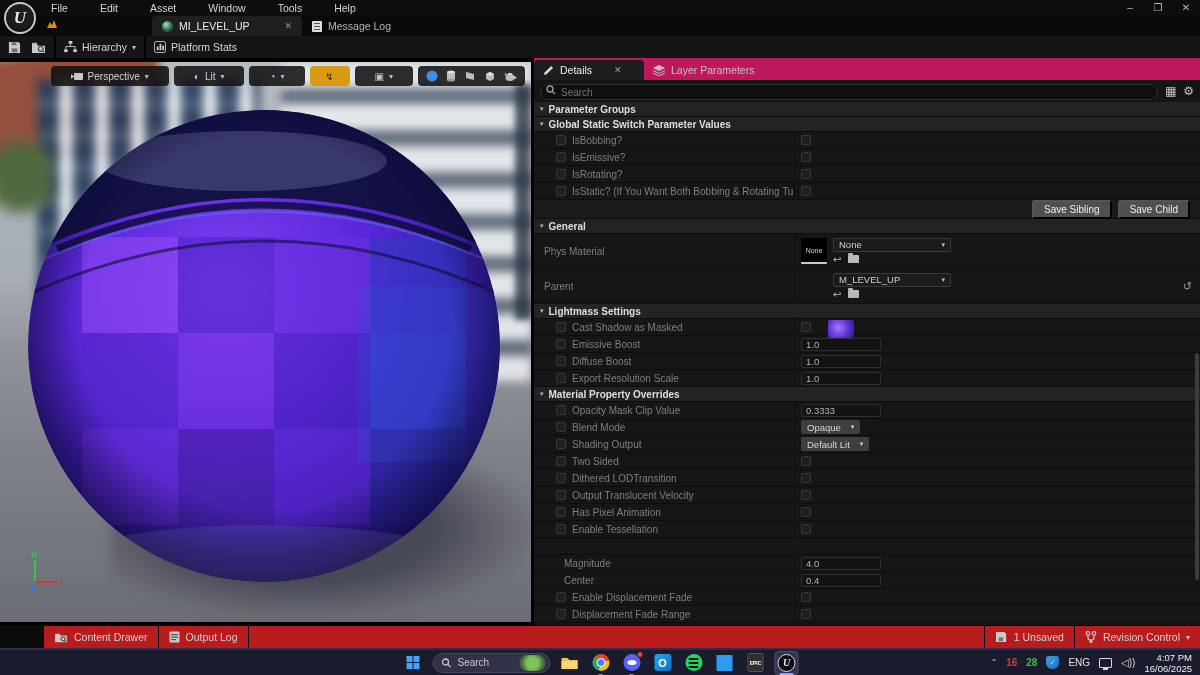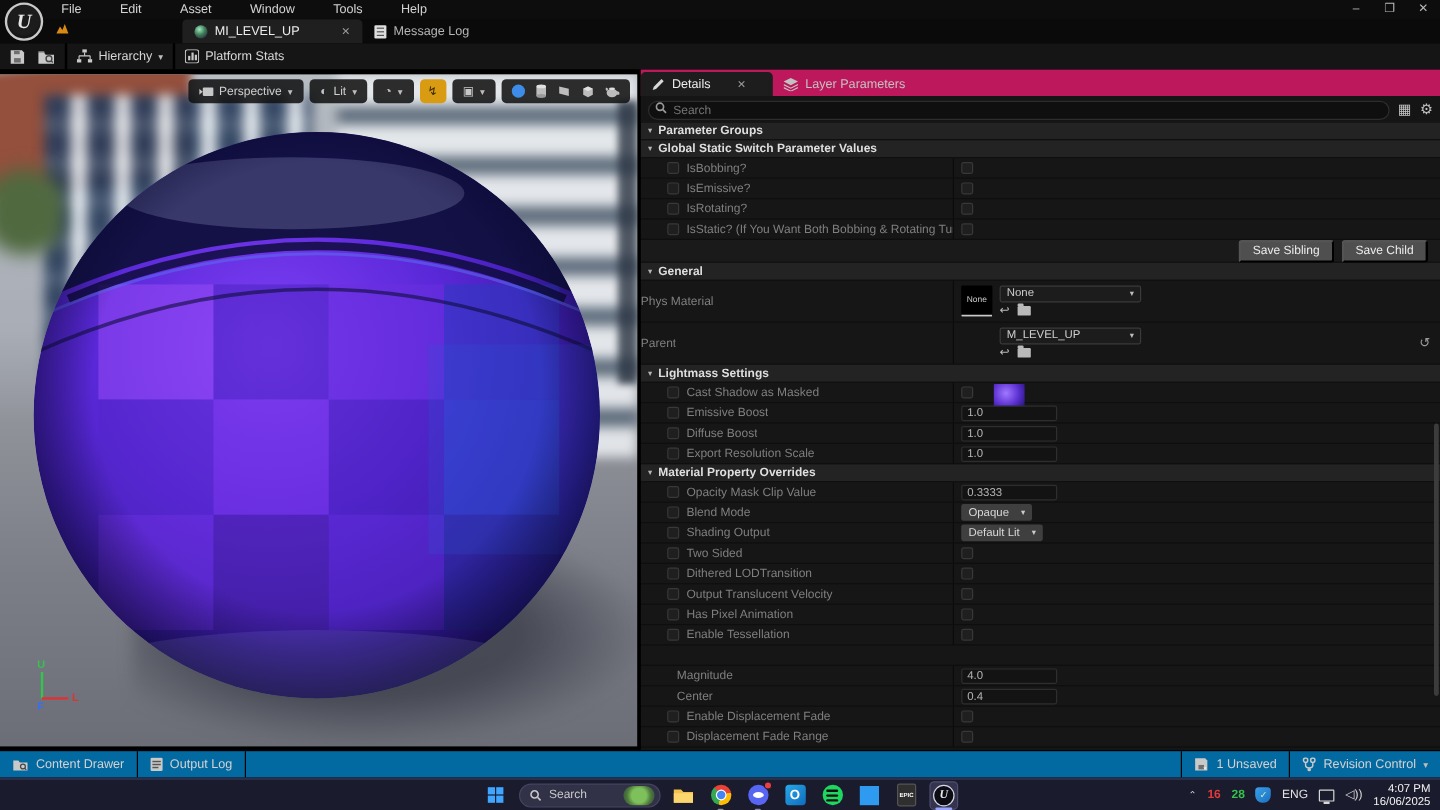--- a/index.html
+++ b/index.html
@@ -59,21 +59,21 @@
   .sphere { position:absolute; left:27px; top:47px; width:474px; height:474px; }
   .gizmo { position:absolute; left:26px; bottom:24px; width:46px; height:46px; font-size:9px; font-weight:bold; }
   .gz-up { position:absolute; left:8px; top:8px; width:2px; height:22px; background:#35c24d; }
   .gz-l  { position:absolute; left:9px; top:29px; width:22px; height:2px; background:#d33; }
   .gz-ulab { position:absolute; left:5px; top:-3px; color:#35c24d; }
   .gz-llab { position:absolute; left:34px; top:24px; color:#d33; }
   .gz-flab { position:absolute; left:5px; top:32px; color:#3a6df0; }
 
   .vptools { position:absolute; left:0; right:6px; top:4px; display:flex; justify-content:flex-end; gap:5px; align-items:center; }
   .pill { background:rgba(18,18,18,.88); border-radius:4px; height:20px; display:flex; align-items:center;
-    gap:5px; padding:0 9px; color:#d0d0d0; font-size:10px; }
+    gap:5px; padding:0 20px; color:#d0d0d0; font-size:10px; }
   .pill .glyph { font-size:10px; color:#c7c7c7; }
   .pill.yellow { background:#d99b12; color:#222; width:22px; justify-content:center; }
   .shapes { background:rgba(18,18,18,.88); border-radius:4px; height:20px; display:flex; align-items:center; gap:8px; padding:0 8px; }
   .shapes svg { display:block; }
 
   
   .details { flex:1; background:#151515; display:flex; flex-direction:column; min-width:0; position:relative; }
   .dtabs { height:22px; background:#be185d; display:flex; align-items:flex-end; }
   .dtab { display:flex; align-items:center; gap:6px; height:20px; padding:0 9px; font-size:10.5px; }
   .dtab.active { background:#1d1d1d; color:#ececec; border-radius:4px 4px 0 0; min-width:110px; }
@@ -99,39 +99,39 @@
   .cb { width:10px; height:10px; background:#1f1f1f; border:1px solid #383838; border-radius:2px; flex:none; }
   .numbox { width:80px; height:13px; background:#131313; border:1px solid #2e2e2e; border-radius:2px;
     color:#b4b4b4; font-size:9.5px; line-height:11px; padding-left:4px; }
   .ddl { height:14px; background:#3f3f3f; border-radius:2px; color:#d8d8d8; font-size:9.5px;
     display:flex; align-items:center; gap:10px; padding:0 6px; }
   .ddl .chev { font-size:7px; color:#cdcdcd; }
   .btnrow { height:19px; background:#1a1a1a; border-bottom:1px solid #0e0e0e; display:flex; align-items:center;
     justify-content:flex-end; gap:6px; padding-right:10px; }
   .gbtn { background:#4f4f4f; border-radius:3px; color:#ededed; font-size:10px; padding:2px 10px; }
   .arow { height:35px; display:flex; background:#161616; border-bottom:1px solid #0e0e0e; }
-  .arow .namecell { width:261px; display:flex; align-items:center; padding-left:0; border-right:1px solid #0b0b0b; }
+  .arow .namecell { width:261px; display:flex; align-items:center; padding-left:10px; border-right:1px solid #0b0b0b; }
   .arow .valuecell { flex:1; display:flex; align-items:center; gap:6px; padding-left:6px; position:relative; }
   .thumb { width:26px; height:26px; background:#000; border-radius:1px; display:flex; align-items:center;
     justify-content:center; color:#cfcfcf; font-size:7px; position:relative; flex:none; }
   .thumb.none { border-bottom:2px solid #c9c9c9; }
   .thumb.sphere { border-bottom:2px solid #35c24d;
     background:radial-gradient(circle at 40% 32%, #a078ff, #5a2fd0 48%, #140c55 95%); }
   .acol { display:flex; flex-direction:column; gap:2px; }
   .addl { width:118px; height:14px; background:#1c1c1c; border:1px solid #3a3a3a; border-radius:2px;
     color:#cfcfcf; font-size:9.5px; display:flex; align-items:center; padding:0 5px; }
   .addl .chev { margin-left:auto; font-size:7px; color:#bdbdbd; }
   .aicons { display:flex; gap:7px; align-items:center; color:#b9b9b9; font-size:10px; }
   .minifolder { width:11px; height:8px; background:#b9b9b9; border-radius:1px; position:relative; }
   .minifolder:before { content:""; position:absolute; top:-2px; left:0; width:5px; height:2px; background:#b9b9b9; border-radius:1px 1px 0 0; }
   .reset { position:absolute; right:8px; top:50%; transform:translateY(-50%); color:#9a9a9a; font-size:11px; }
   .vscroll { position:absolute; right:1px; top:52%; width:4px; height:40%; background:#3c3c3c; border-radius:2px; }
 
   
-  .statusbar { height:23px; background:#0369a1; border-top:1px solid #000; display:flex; align-items:stretch; }
+  .statusbar { height:23px; background:#b91c1c; border-top:1px solid #000; display:flex; align-items:stretch;margin-left:44px; }
   .sbtn { display:flex; align-items:center; gap:6px; padding:0 10px; color:#d2d2d2; font-size:10.5px; border-right:1px solid #000; }
   .sright { margin-left:auto; display:flex; align-items:stretch; }
   .sright .sbtn { border-left:1px solid #000; border-right:none; }
 
   
   .taskbar { height:27px; background:#1b1b2e; border-top:2px solid #28304e; display:flex; align-items:center; position:relative; }
   .tcenter { position:absolute; left:50%; transform:translateX(-50%); display:flex; align-items:center; gap:7px; }
   .tico { width:24px; height:24px; display:flex; align-items:center; justify-content:center; position:relative; }
   .winlogo { width:14px; height:14px; display:grid; grid-template-columns:6px 6px; grid-template-rows:6px 6px; gap:1px; }
   .winlogo i { background:#3ea6ff; }

